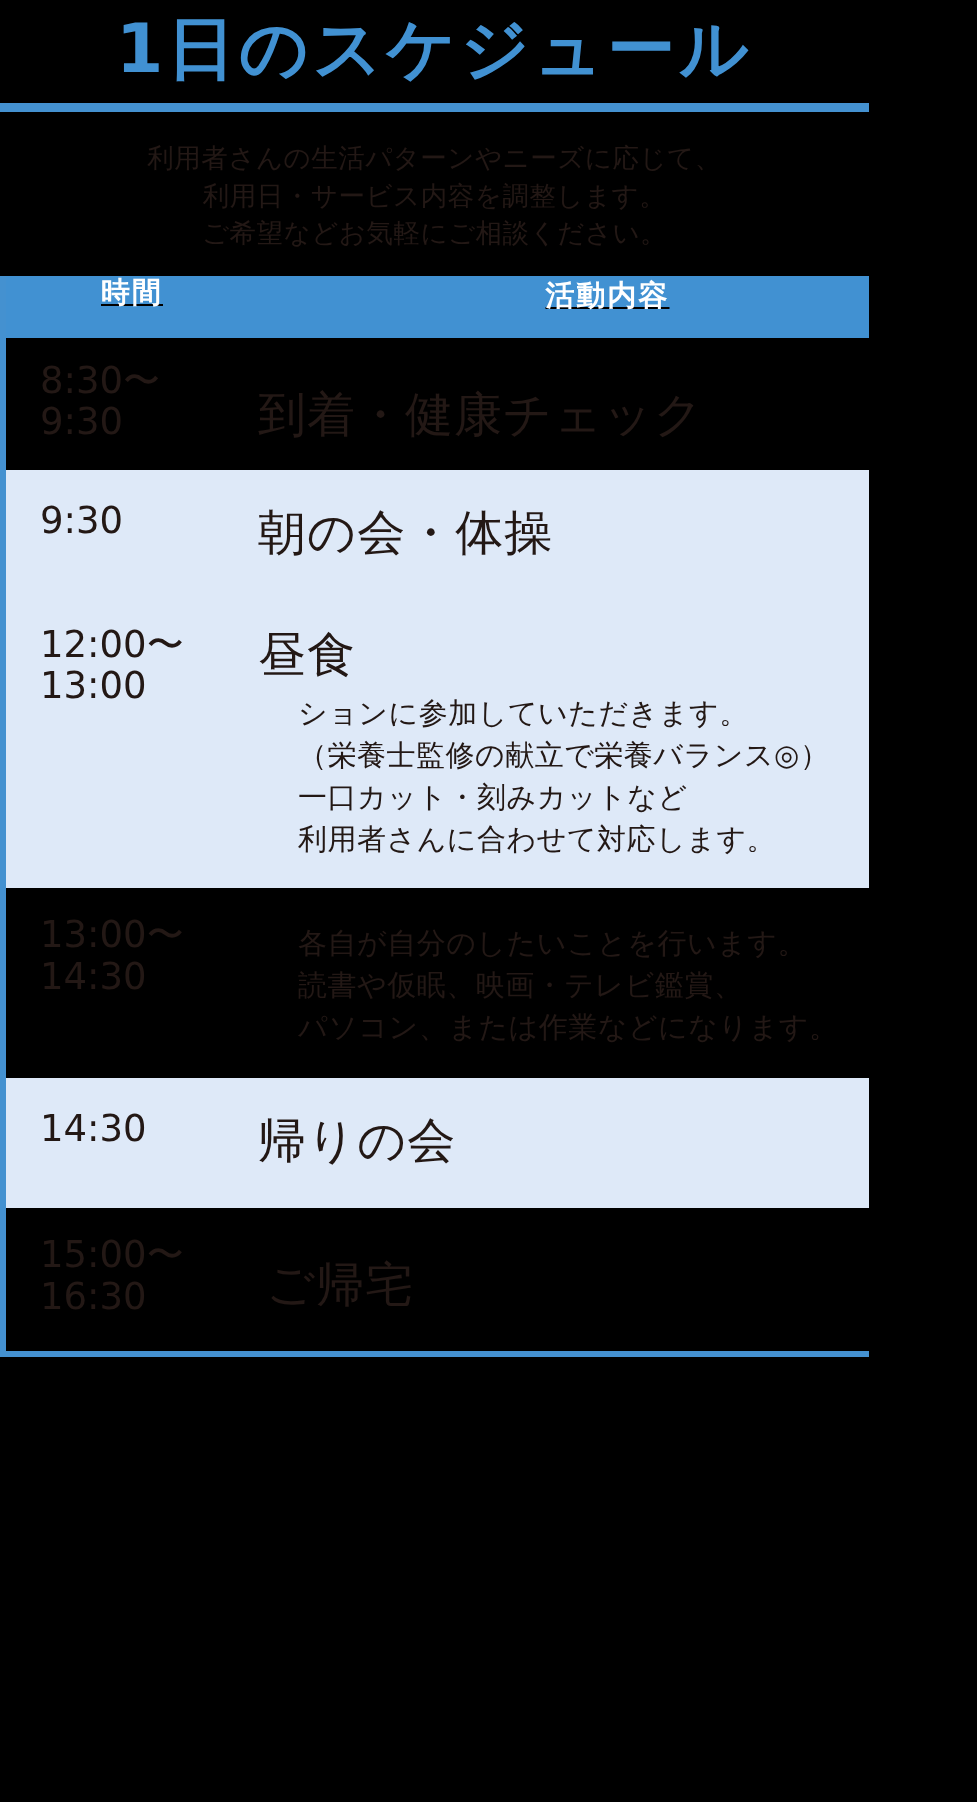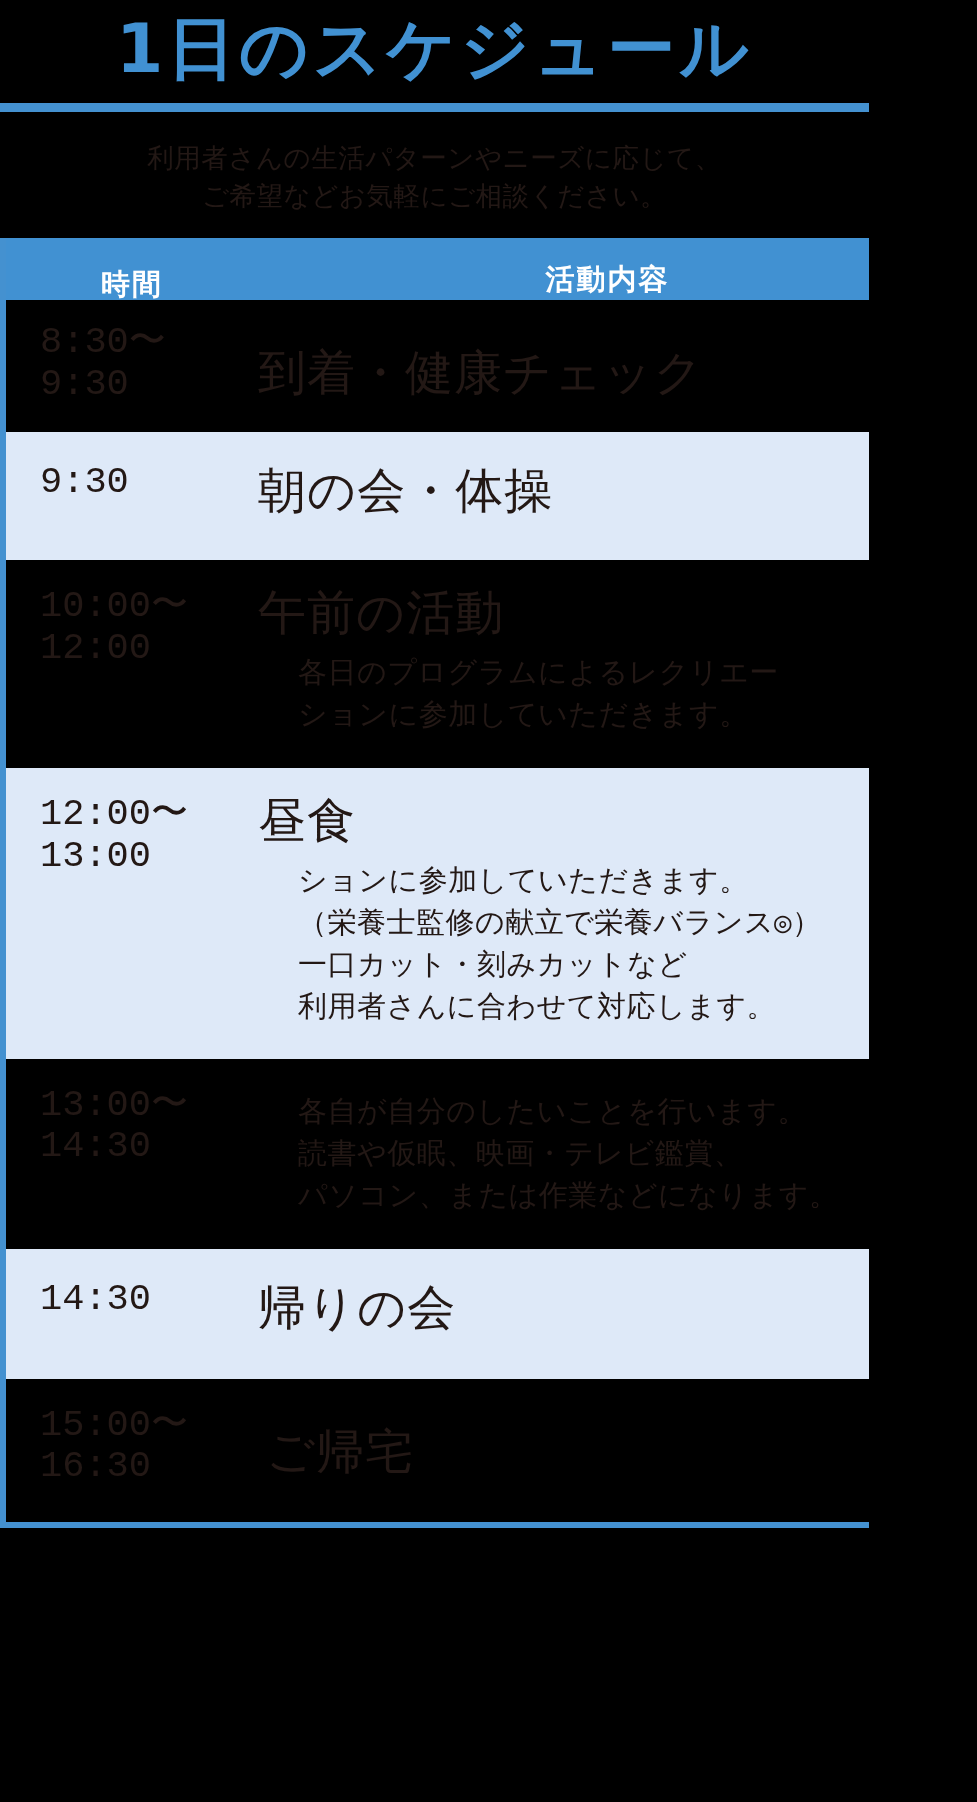--- a/index.html
+++ b/index.html
@@ -70,37 +70,38 @@
   .row {
     display: flex;
     align-items: flex-start;
     width: 100%;
   }
 
   
   .row.head {
     background: #4191d2;
     height: 62px;
-    align-items: flex-end;
+    align-items: flex-start;
+    text-decoration: underline;
   }
   .row.head .col-time,
   .row.head .col-act {
     color: #ffffff;
     font-size: 29px;
     font-weight: 700;
     letter-spacing: 2px;
   }
   .row.head .col-time { text-align: center; padding-left: 0; }
   .row.head .col-act  { text-align: center; padding-left: 0; }
 
   
   .row.dark  { background: #000000; }
   .row.light { background: #dee9f8; }
 
-  .row.body { padding: 18px 0 20px 0; font-family: Liberation Mono, monospace; }
+  .row.body { padding: 18px 0 20px 0; }
 
   .col-time {
     width: 252px;
     flex: 0 0 252px;
     padding-left: 34px;
     color: #231815;
     font-size: 37px;
     font-weight: 400;
     line-height: 1.12;
     letter-spacing: 0px;
@@ -153,20 +154,21 @@
 
 <div id="page">
 
   <div class="title-band">
     <h1 class="title-text">1日のスケジュール</h1>
   </div>
   <div class="title-rule"></div>
 
   <div class="lead">
     <p>利用者さんの生活パターンやニーズに応じて、</p>
+    <p>利用日・サービス内容を調整します。</p>
     <p>ご希望などお気軽にご相談ください。</p>
   </div>
 
   <div class="schedule">
 
     <div class="row head">
       <div class="col-time">時間</div>
       <div class="col-act">活動内容</div>
     </div>
 
@@ -175,31 +177,20 @@
           <div class="col-time">8:30〜
 9:30</div>
           <div class="col-act">
             <div class="act-title">到着・健康チェック</div>
           </div>
         </div>
         <div class="row body light r-morning">
           <div class="col-time">9:30</div>
           <div class="col-act">
             <div class="act-title">朝の会・体操</div>
-          </div>
-        </div>
-        <div class="row body dark r-am">
-          <div class="col-time">10:00〜
-12:00</div>
-          <div class="col-act">
-            <div class="act-title">午前の活動</div>
-            <div class="act-notes">
-              <div class="act-note-line">各日のプログラムによるレクリエー</div>
-              <div class="act-note-line">ションに参加していただきます。</div>
-            </div>
           </div>
         </div>
         <div class="row body light r-lunch">
           <div class="col-time">12:00〜
 13:00</div>
           <div class="col-act">
             <div class="act-title">昼食</div>
             <div class="act-notes">
               <div class="act-note-line">ションに参加していただきます。</div>
               <div class="act-note-line">（栄養士監修の献立で栄養バランス◎）</div>

